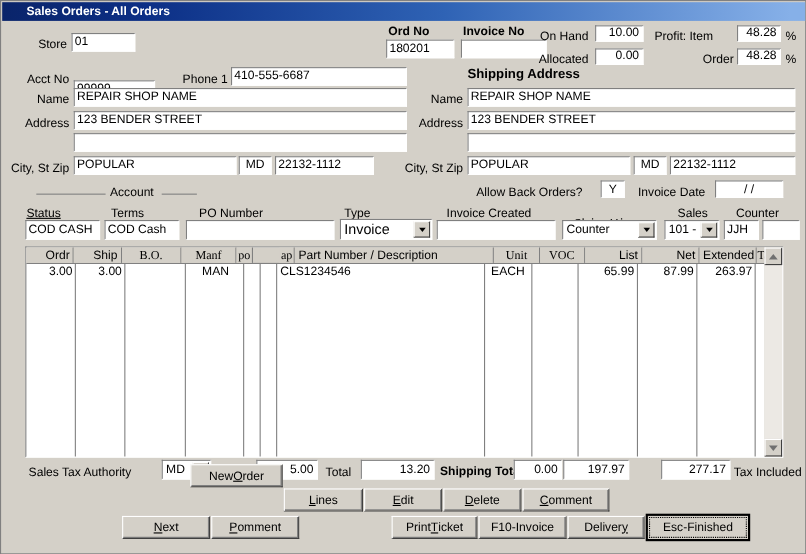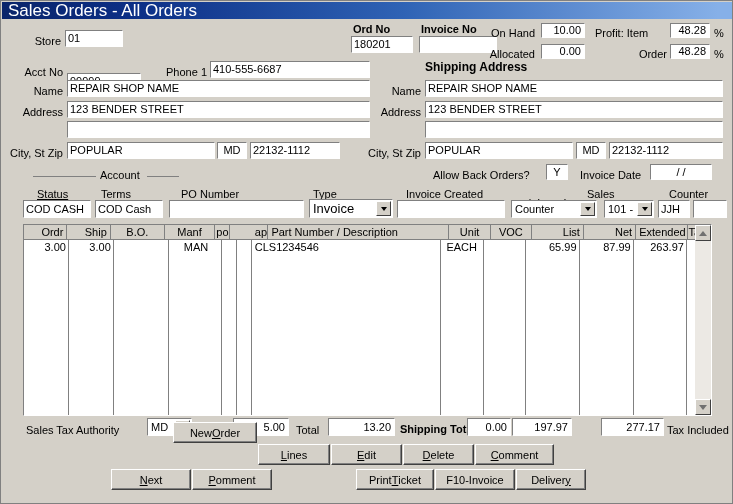--- a/index.html
+++ b/index.html
@@ -26,25 +26,26 @@
   #titlebar {
     position: absolute;
     left: 1px; top: 1px;
     width: 731px; height: 17px;
     background: linear-gradient(to right, #0a246a 0%, #0c2f86 18%, #2f63b5 55%, #86b0e8 98%);
     display: flex;
     align-items: center;
   }
   #titlebar .tb-text {
     color: #fff;
-    font-weight: normal;
-    font-size: 17px;
+    font-weight: bold;
+    font-size: 11px;
     padding-left: 6px;
     letter-spacing: 0px;
     white-space: nowrap;
+    margin-left: 16px;
   }
 
   
   .lbl {
     position: absolute;
     font-size: 11px;
     color: #000;
     white-space: nowrap;
     line-height: 13px;
   }
@@ -147,21 +148,21 @@
     box-sizing: border-box;
     border-right: 1px solid #808080;
     font-size: 11px;
     line-height: 14px;
     padding: 0 3px;
     overflow: hidden;
     white-space: nowrap;
     background: #d4d0c8;
   }
   #gridhdr .hc.ra { text-align: right; }
-  #gridhdr .hc.ctr { text-align: center; }
+  #gridhdr .hc.ctr { text-align: center; font-family: Liberation Serif, serif; }
 
   .gridcols {
     position: absolute;
     left: 0; top: 15px; bottom: 0;
     width: 100%;
     display: flex;
     box-sizing: border-box;
   }
   .gridcols .gc {
     box-sizing: border-box;
@@ -325,21 +326,21 @@
   <div class="lbl" style="left:432px; top:168px;">Allow Back Orders?</div>
   <div class="fld ctr" style="left:545px; top:163px; width:22px; height:16px;">Y</div>
 
   <div class="lbl" style="left:579px; top:168px;">Invoice Date</div>
   <div class="fld ctr" style="left:649px; top:163px; width:62px; height:16px;">/ /</div>
 
   <div class="groupline" style="left:32px; top:175px; width:63px;"></div>
   <div class="lbl" style="left:99px; top:168px;">Account</div>
   <div class="groupline" style="left:146px; top:175px; width:32px;"></div>
 
-  <div class="lbl" style="left:36px; top:187px;text-decoration:underline;">Status</div>
+  <div class="lbl" style="left:23px; top:187px;text-decoration:underline;">Status</div>
   <div class="fld" style="left:22px; top:199px; width:68px; height:18px;">COD CASH</div>
 
   <div class="lbl" style="left:100px; top:187px;">Terms</div>
   <div class="fld" style="left:94px; top:199px; width:68px; height:18px;">COD Cash</div>
 
   <div class="lbl" style="left:180px; top:187px;">PO Number</div>
   <div class="fld" style="left:168px; top:199px; width:135px; height:18px;"></div>
 
   <div class="lbl" style="left:312px; top:187px;">Type</div>
   <div class="combo bigval" style="left:308px; top:198px; width:84px; height:19px;">
@@ -353,21 +354,21 @@
   <div class="fld" style="left:396px; top:199px; width:108px; height:18px;"></div>
 
   <div class="lbl" style="left:521px; top:197px;font-family:Liberation Mono, monospace;">Ship Via</div>
   <div class="combo" style="left:510px; top:199px; width:86px; height:18px;">
     <span class="cval">Counter</span>
     <span class="carrow">
         <i></i>
       </span>
   </div>
 
-  <div class="lbl" style="left:586px; top:187px;">Sales</div>
+  <div class="lbl" style="left:615px; top:187px;">Sales</div>
   <div class="combo" style="left:603px; top:199px; width:50px; height:18px;">
     <span class="cval">101 -</span>
     <span class="carrow">
         <i></i>
       </span>
   </div>
 
   <div class="lbl" style="left:668px; top:187px;">Counter</div>
   <div class="fld" style="left:657px; top:199px; width:32px; height:18px;">JJH</div>
   <div class="fld" style="left:692px; top:199px; width:34px; height:18px;"></div>
@@ -520,14 +521,21 @@
         <span></span>
     </span>
   </div>
   <div class="btn" style="left:515px; top:468px; width:70px; height:21px;">
     <span class="inner">
       <span>Deliver</span>
         <u>y</u>
         <span></span>
     </span>
   </div>
+  <div class="btn focus" style="left:586px; top:466px; width:95px; height:25px; border:2px solid #000; box-shadow:none; padding:1px;">
+    <span class="inner">
+      <span>Esc-Finished</span>
+        <u></u>
+        <span></span>
+    </span>
+  </div>
 
 </div>
 
 </body></html>

